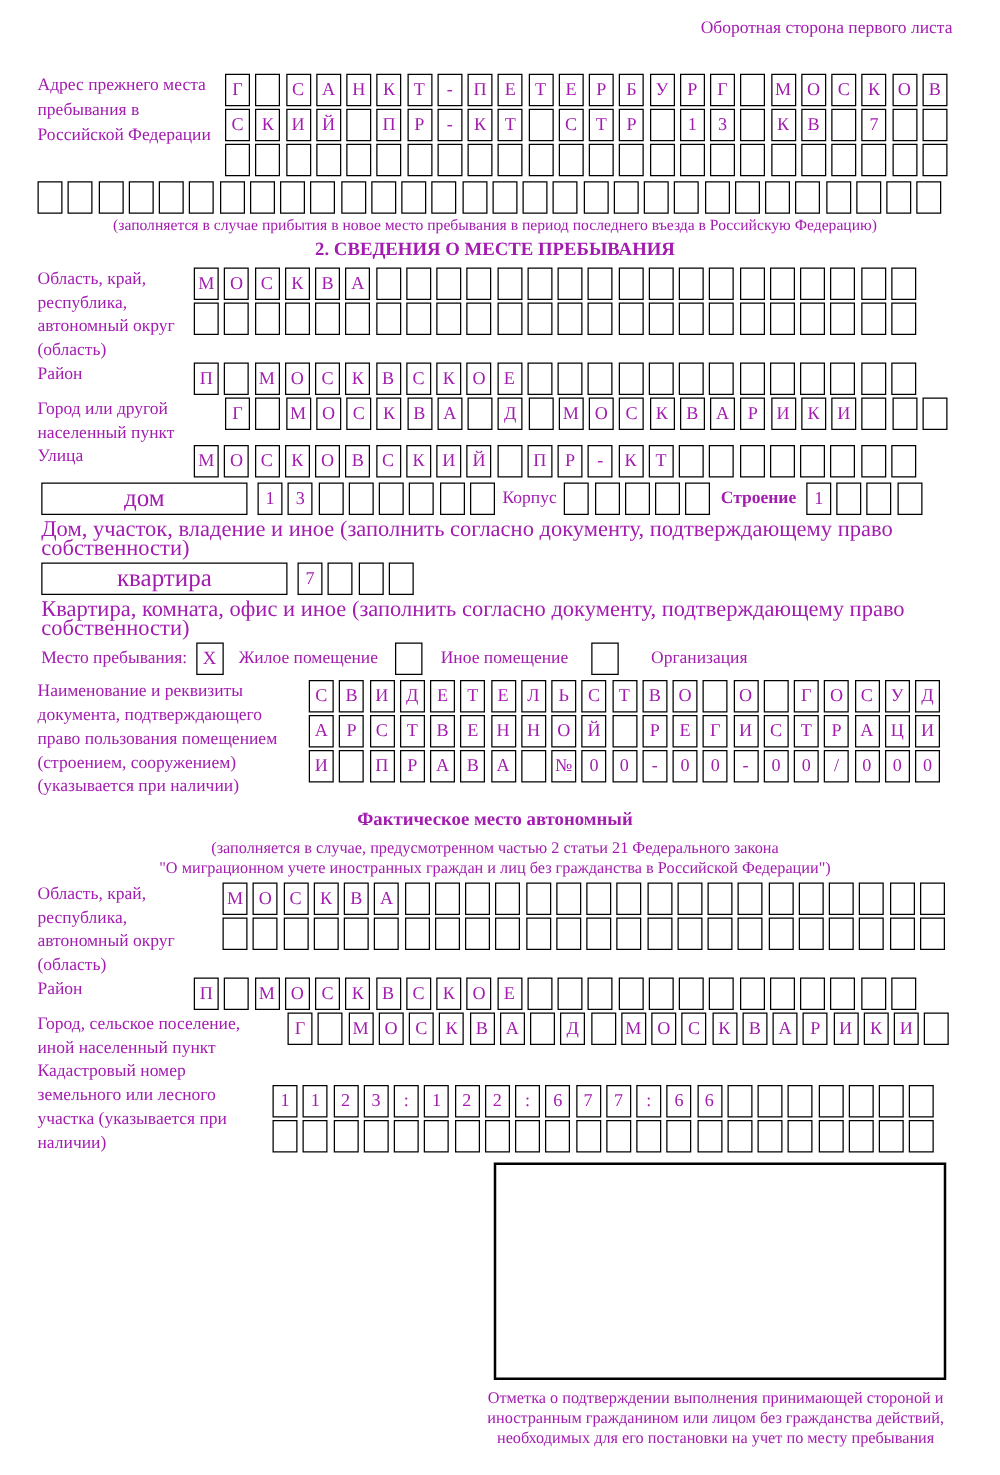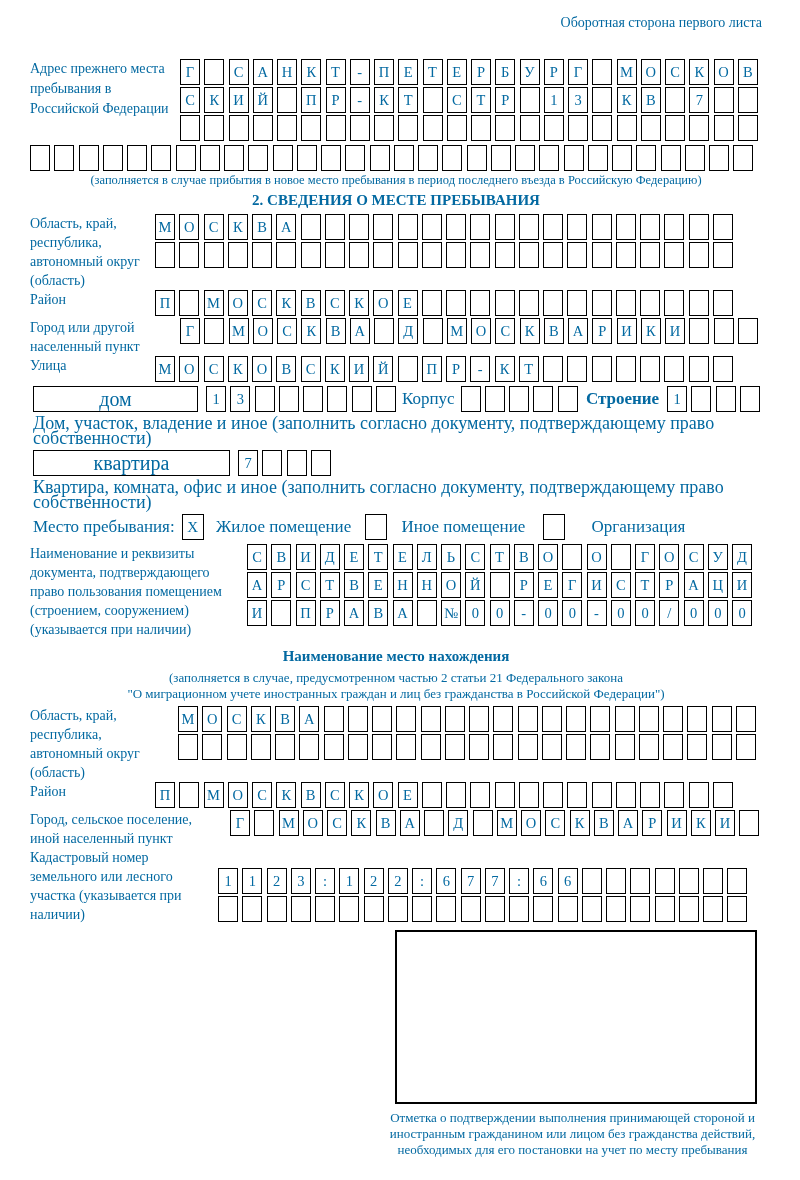--- a/index.html
+++ b/index.html
@@ -1,39 +1,39 @@
 <!DOCTYPE html>
 <html><head>
 <meta charset="utf-8">
 <style>
   html,body{margin:0;padding:0;background:#fff;}
   .page{
     width:800px;height:1180px;box-sizing:border-box;overflow:hidden;
-    padding:14px 38px 0 30px;background:#fff;color:#0369a1;
+    padding:14px 38px 0 30px;background:#fff;color:#a21caf;
     font-family:"Liberation Serif","DejaVu Serif",serif;position:relative;
   }
   .hdr-note{font-size:14px;text-align:right;line-height:18px;margin-bottom:27px;}
   .frow{display:flex;align-items:flex-start;}
   .lbl{font-size:14px;line-height:20px;flex:none;}
   .lbl-sm{font-size:14px;line-height:19px;flex:none;}
   .boxes{display:flex;flex:none;margin-bottom:2px;}
   .cell{
     box-sizing:border-box;flex:none;width:20px;height:26px;border:1.6px solid #000;
     margin-right:4.25px;display:flex;align-items:center;justify-content:center;
     font-size:14.5px;line-height:1;
   }
   .chkrow .cell{width:22px;font-size:15px;}
   .caption{font-size:12.5px;line-height:15px;text-align:center;}
   .caption-left{font-size:18px;line-height:15px;margin:2px 0 4px 3px;}
   .sec-title{font-size:15px;font-weight:bold;text-align:center;line-height:19px;margin:3px 0 4px 0;}
   .longbox{
     box-sizing:border-box;height:26px;border:1.9px solid #000;flex:none;
     display:flex;align-items:center;justify-content:center;font-size:20px;
   }
-  .inline-lbl{font-size:17px;line-height:26px;flex:none;}
+  .inline-lbl{font-size:14px;line-height:26px;flex:none;}
   .stamp-box{box-sizing:border-box;margin-left:365px;width:362px;height:174px;border:2px solid #000;}
   .stamp-caption{font-size:13px;line-height:16px;text-align:center;width:385px;margin:6px 0 0 350px;} .mt2{margin-top:2px;}
 </style>
 </head>
 <body>
 
 <div class="page">
 
   <div class="hdr-note">Оборотная сторона первого листа</div>
 
@@ -429,21 +429,21 @@
           <div class="cell">0</div>
           <div class="cell">0</div>
           <div class="cell">/</div>
           <div class="cell">0</div>
           <div class="cell">0</div>
           <div class="cell">0</div>
         </div>
     </div>
   </div>
 
-  <div class="sec-title" style="margin-top:8px;">Наименование место нахождения</div>
+  <div class="sec-title" style="margin-top:8px;">Фактическое место автономный</div>
   <div class="caption" style="font-size:13px;line-height:16px;">(заполняется в случае, предусмотренном частью 2 статьи 21 Федерального закона</div>
   <div class="caption" style="font-size:13px;line-height:16px;">"О миграционном учете иностранных граждан и лиц без гражданства в Российской Федерации")</div>
 
   <div class="frow" style="margin-top:4px;">
     <div class="lbl-sm" style="width:148px;padding-right:6px;box-sizing:border-box;">Область, край, республика, автономный округ (область)</div>
     <div>
       <div class="boxes">
           <div class="cell">М</div>
           <div class="cell">О</div>
           <div class="cell">С</div>

